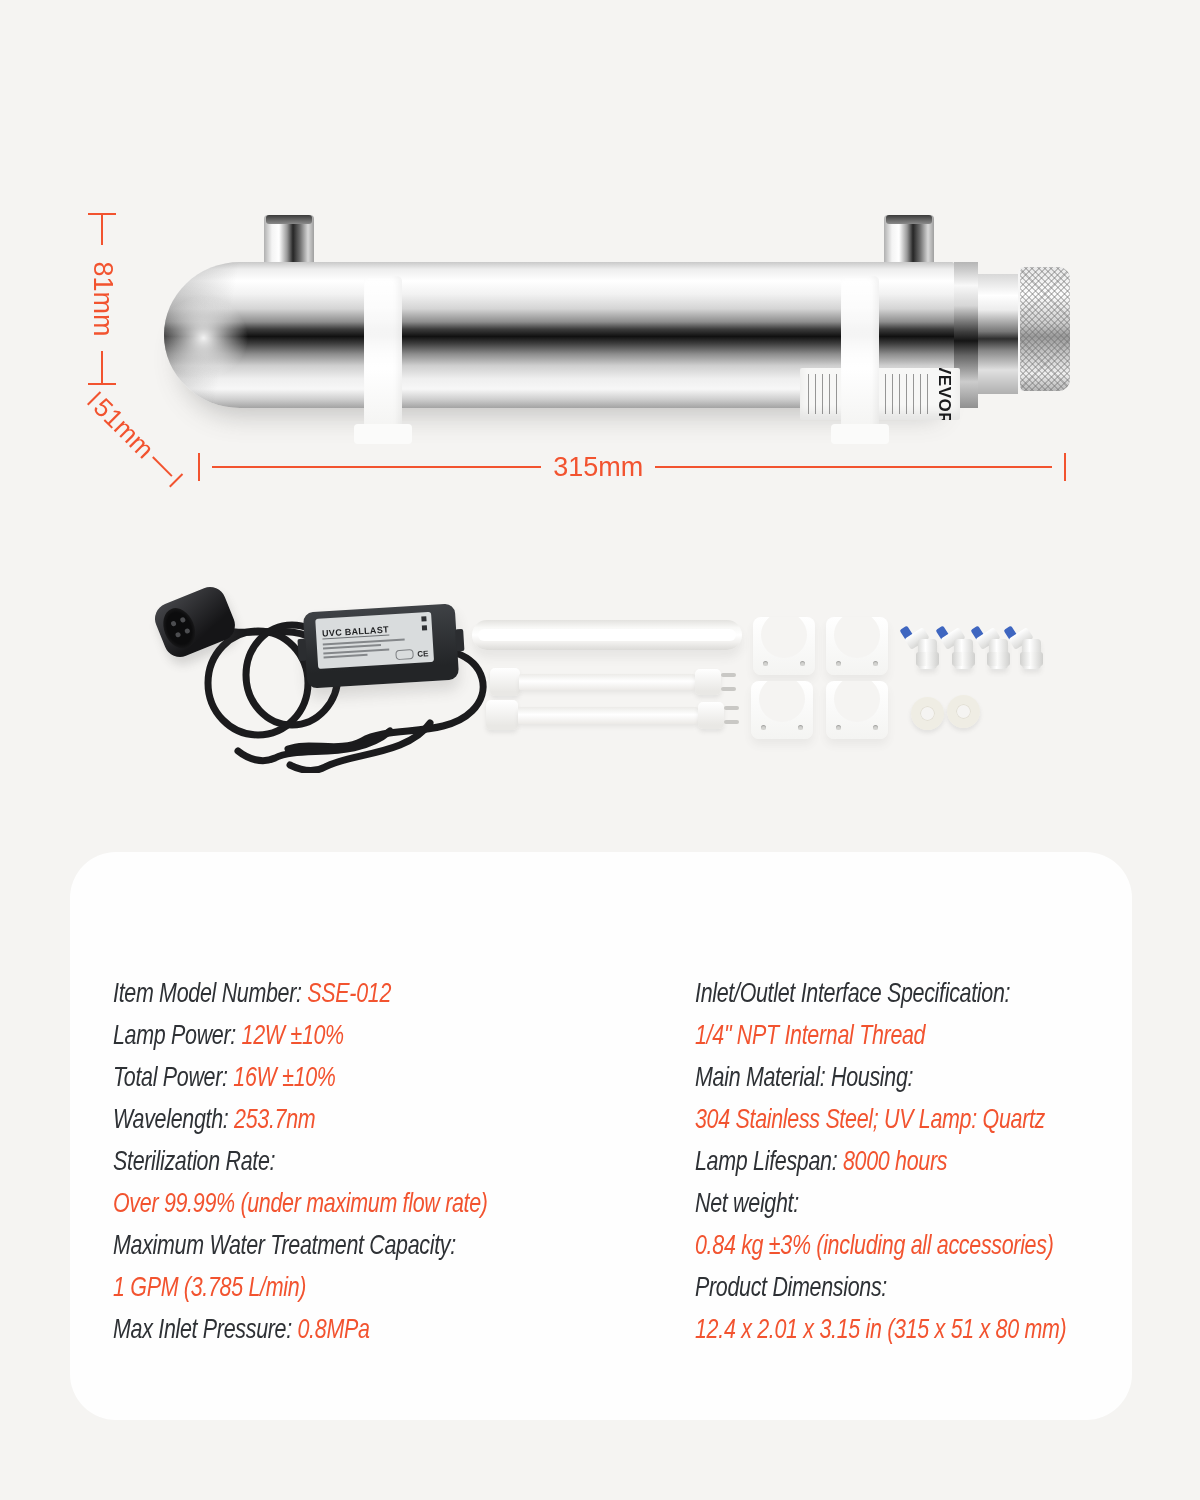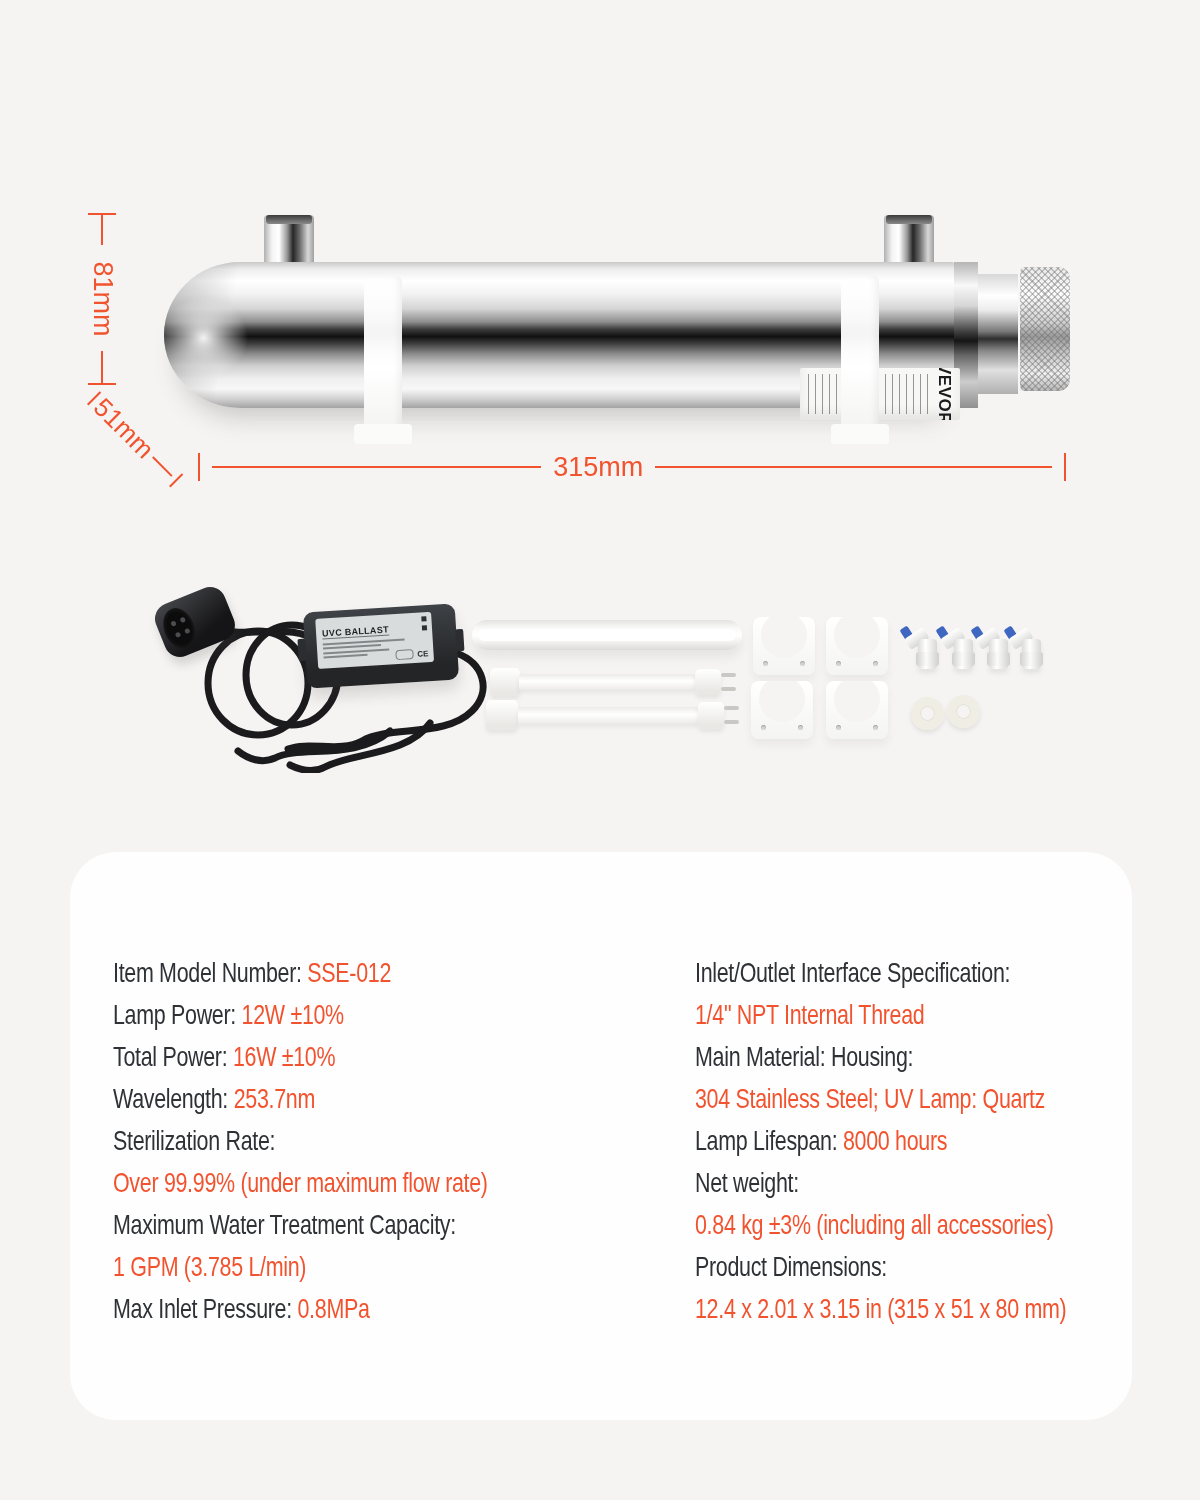--- a/index.html
+++ b/index.html
@@ -108,21 +108,21 @@
   .el-body{position:absolute;right:3px;top:12px;width:19px;height:30px;border-radius:4px;
     background:linear-gradient(90deg,#dcdcda,#ffffff 40%,#d8d8d6);box-shadow:0 4px 5px rgba(80,80,80,.10);}
   .el-nut{position:absolute;right:1px;top:25px;width:23px;height:14px;border-radius:3px;
     background:linear-gradient(90deg,#d0d0ce,#fbfbfa 45%,#cfcfcd);}
 
   .tape{width:33px;height:33px;border-radius:50%;border:9px solid #efede4;box-sizing:border-box;
     box-shadow:0 3px 4px rgba(90,90,90,.12),inset 0 0 0 1px #e2dfd4;}
 
   
   .card{left:70px;top:852px;width:1062px;height:568px;background:#fefefe;border-radius:46px;}
-  .col{position:absolute;top:100px;}
+  .col{position:absolute;top:120px;font-style:italic;}
   .colL{left:43px;}
   .colR{left:625px;}
   .row{height:42px;line-height:42px;font-size:27.5px;letter-spacing:-0.4px;white-space:nowrap;
     color:#2e3135;transform:scaleX(0.78);transform-origin:0 50%;}
   .row .val{color:#f2532f;}
 </style>
 </head>
 <body>
 
 <div class="canvas">

